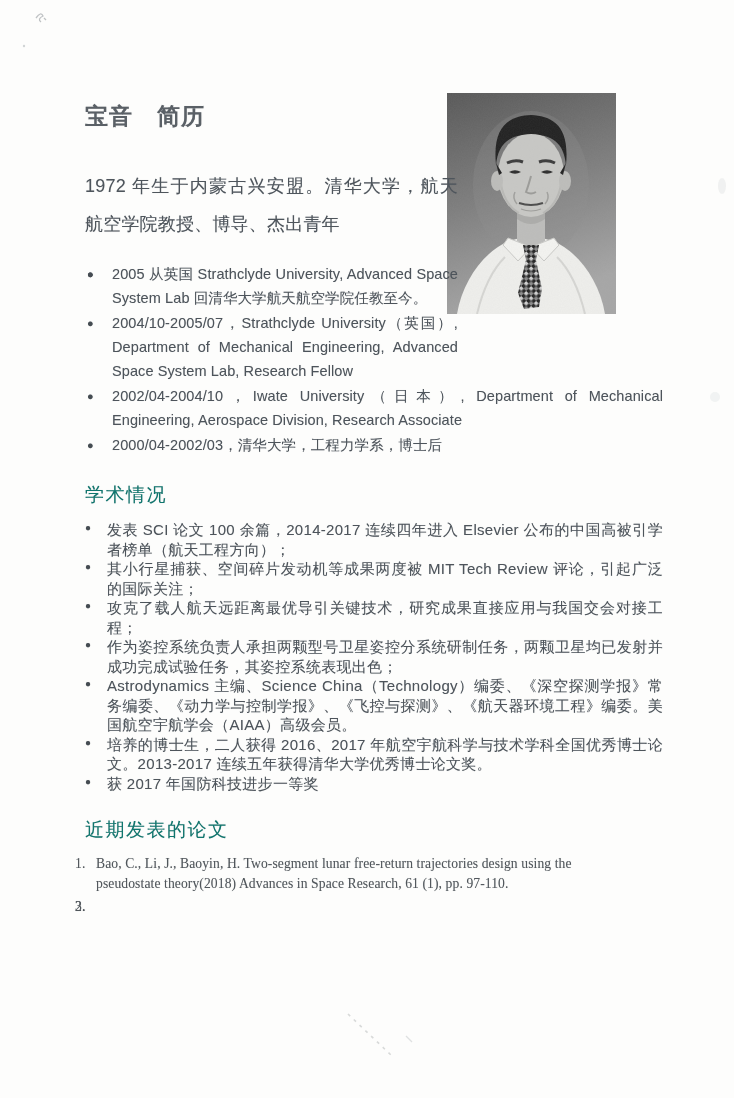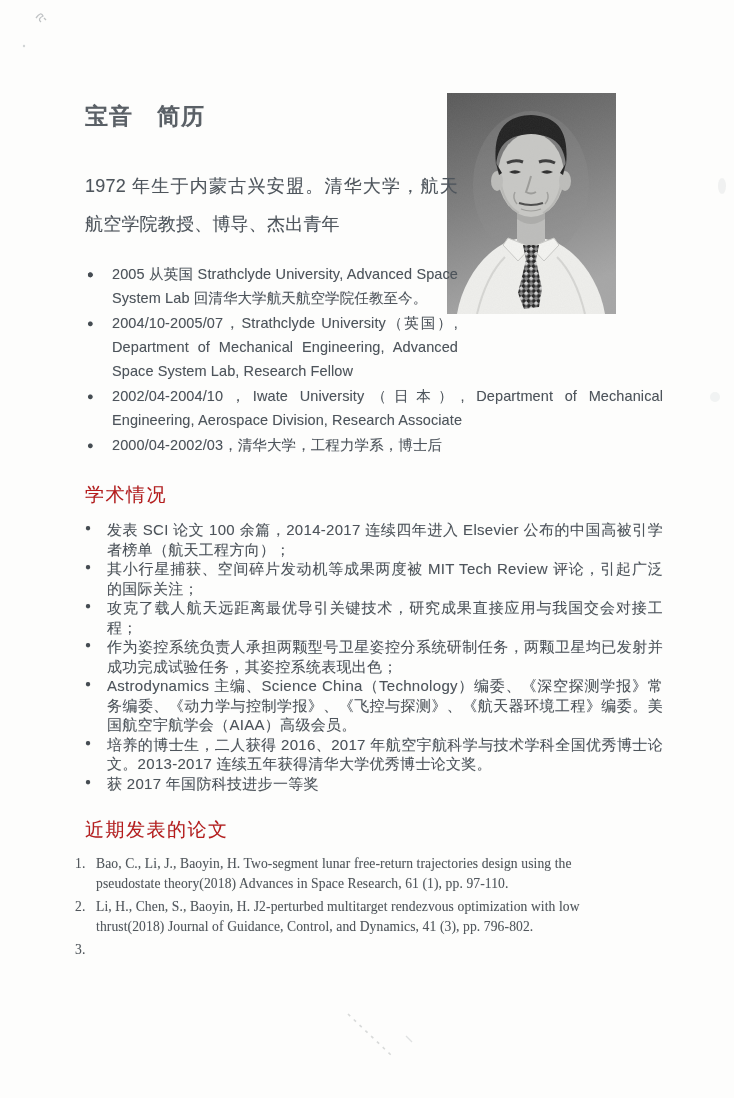--- a/index.html
+++ b/index.html
@@ -30,21 +30,21 @@
   ul.career { margin-top:20px; }
   ul.career li {
     position:relative; padding-left:27px; margin-bottom:1px;
     font-size:14.5px; line-height:1.65; text-align:justify; letter-spacing:0.1px;
   }
   .dot {
     position:absolute; left:2px; top:2px;
     font-size:11px; color:#454c52;
   }
   h2.sec-heading {
-    font-size:19px; font-weight:400; color:#b91c1c;
+    font-size:19px; font-weight:400; color:#0f766e;
     margin:24px 0 0 0; letter-spacing:1.5px; line-height:1.4;
   }
   ul.academic { margin-top:12px; }
   ul.academic li {
     position:relative; padding-left:22px; margin-bottom:0;
     font-size:15px; line-height:1.3; text-align:justify; letter-spacing:0.3px;
   }
   ul.academic .dot { top:1px; left:0; font-size:10px; }
   h2.papers-heading { margin-top:24px; }
   ol.papers {
@@ -173,18 +173,18 @@
       <li><span class="dot">●</span><span>作为姿控系统负责人承担两颗型号卫星姿控分系统研制任务，两颗卫星均已发射并成功完成试验任务，其姿控系统表现出色；</span></li>
       <li><span class="dot">●</span><span>Astrodynamics 主编、Science China（Technology）编委、《深空探测学报》常务编委、《动力学与控制学报》、《飞控与探测》、《航天器环境工程》编委。美国航空宇航学会（AIAA）高级会员。</span></li>
       <li><span class="dot">●</span><span>培养的博士生，二人获得 2016、2017 年航空宇航科学与技术学科全国优秀博士论文。2013-2017 连续五年获得清华大学优秀博士论文奖。</span></li>
       <li><span class="dot">●</span><span>获 2017 年国防科技进步一等奖</span></li>
     </ul>
 
     <h2 class="sec-heading papers-heading">近期发表的论文</h2>
 
     <ol class="papers">
       <li><span class="pnum">1.</span><span>Bao, C., Li, J., Baoyin, H. Two-segment lunar free-return trajectories design using the pseudostate theory(2018) Advances in Space Research, 61 (1), pp. 97-110.</span></li>
-      <li><span class="pnum">2.</span><span>Li, H., Chen, S., Baoyin, H. J2-perturbed multitarget rendezvous optimization with low thrust(2018) Journal of Guidance, Control, and Dynamics, 41 (3), pp. 796-802.</span></li>
+      <li><span class="pnum">2.</span></li>
       <li><span class="pnum">3.</span></li>
     </ol>
   </div>
 
 </div>
 
 </body></html>

